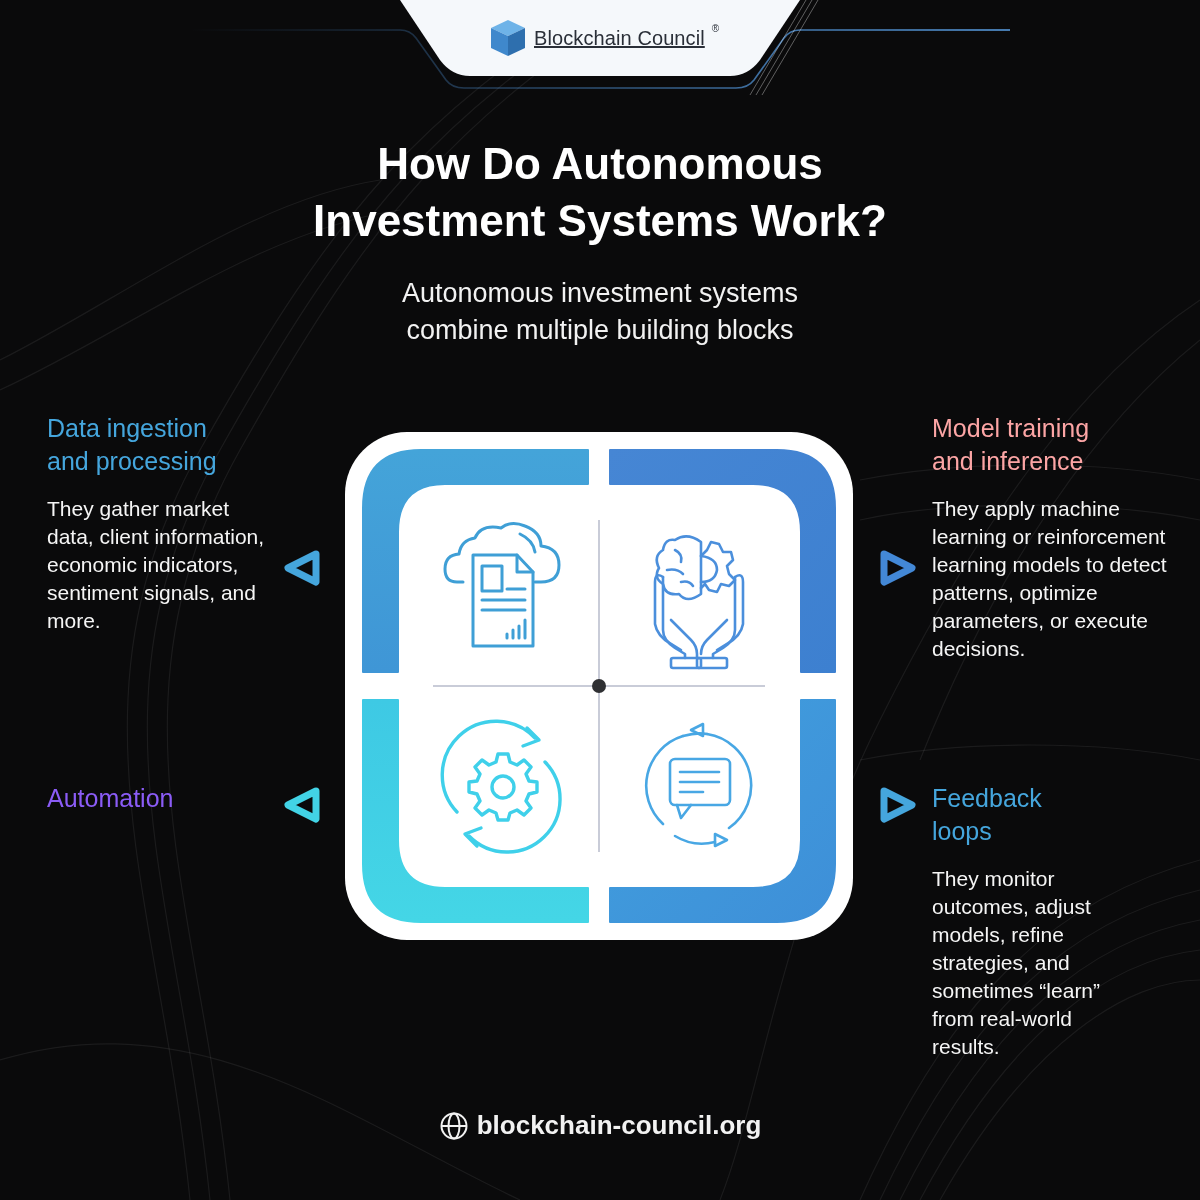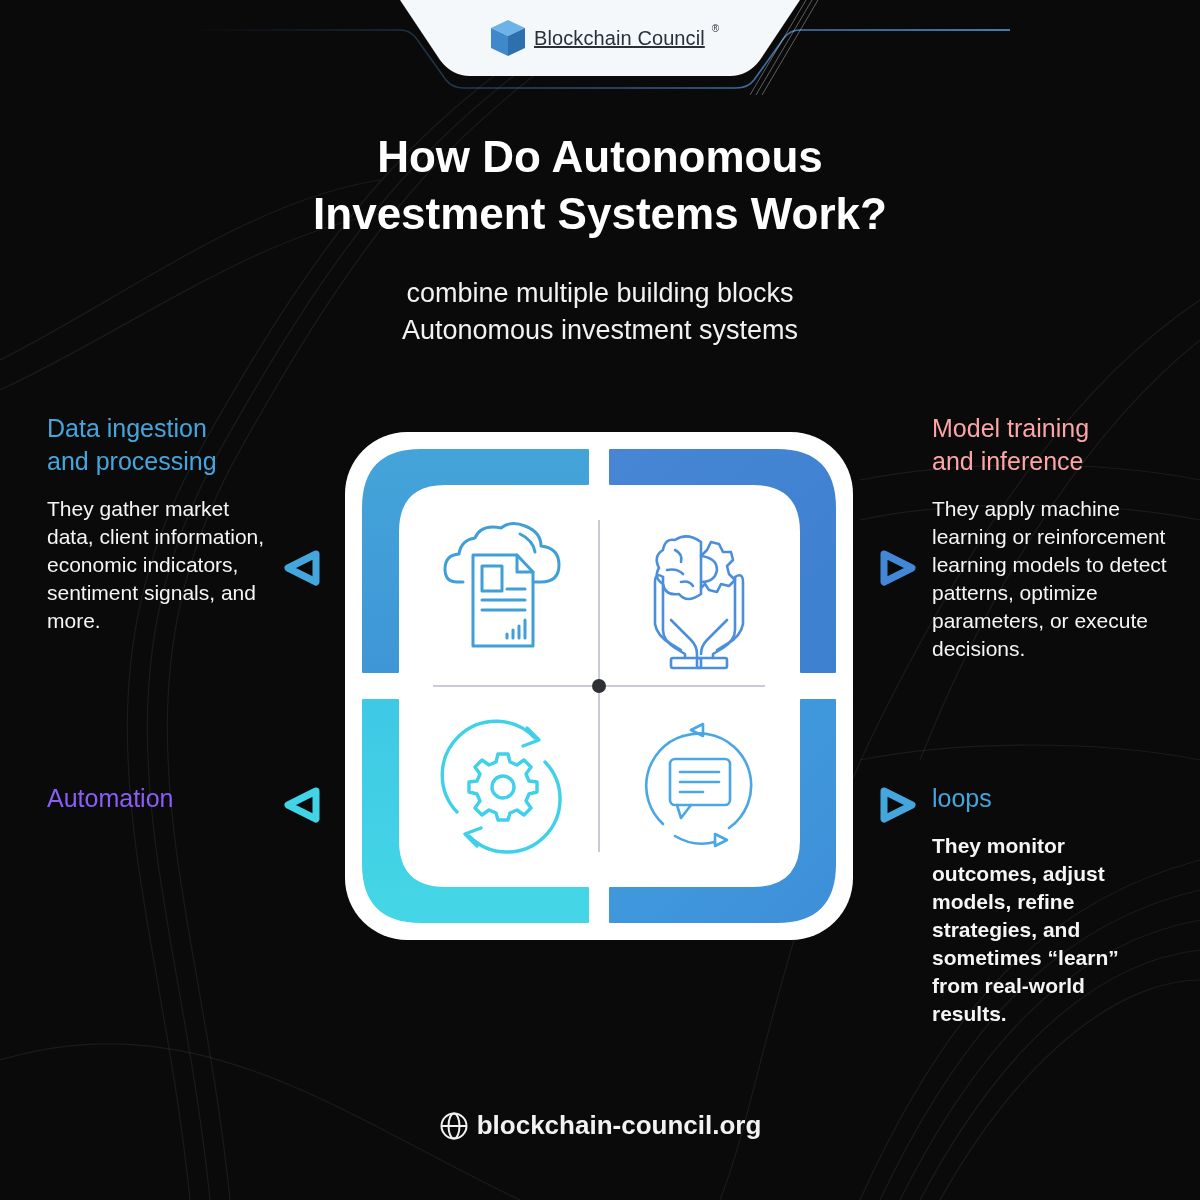--- a/index.html
+++ b/index.html
@@ -11,21 +11,21 @@
   }
   .bg-lines { position: absolute; inset: 0; pointer-events: none; }
   .logo-tab { position: absolute; left: 0; top: 0; width: 1200px; height: 95px; }
   .logo {
     position: absolute; left: 488px; top: 18px; height: 40px;
     display: flex; align-items: center; gap: 6px;
   }
   .logo-text { color: #2a2f38; font-size: 20px; font-weight: 500; letter-spacing: 0.1px; text-decoration: underline; }
   .logo-reg { color: #2a2f38; font-size: 10px; position: relative; top: -10px; margin-left: 1px; }
   .title {
-    position: absolute; left: 0; width: 1200px; top: 128px; text-align: center;
+    position: absolute; left: 0; width: 1200px; top: 135px; text-align: center;
     font-size: 44px; font-weight: 700; line-height: 57px; color: #ffffff;
   }
   .subtitle {
     position: absolute; left: 0; width: 1200px; top: 275px; text-align: center;
     font-size: 27px; line-height: 37px; color: #f2f2f2;
   }
   .block { position: absolute; width: 260px; }
   .block-heading { font-size: 25px; font-weight: 400; line-height: 33px; }
   .block-body { font-size: 21px; line-height: 28px; color: #f5f5f5; margin-top: 17px; }
   .arrow { position: absolute; width: 40px; height: 40px; }
@@ -92,22 +92,22 @@
   </svg>
   <span class="logo-text">Blockchain Council</span>
   <span class="logo-reg">®</span>
 </div>
 
 <div class="title">
   <div>How Do Autonomous</div>
   <div>Investment Systems Work?</div>
 </div>
 <div class="subtitle">
+  <div>Autonomous investment systems</div>
   <div>combine multiple building blocks</div>
-  <div>Autonomous investment systems</div>
 </div>
 
 <div class="block" style="left:47px; top:412px;">
   <div class="block-heading" style="color:#45a6dd;">
     <div>Data ingestion</div>
     <div>and processing</div>
   </div>
   <div class="block-body" style="width:230px;">They gather market data, client information, economic indicators, sentiment signals, and more.</div>
 </div>
 
@@ -120,23 +120,24 @@
 </div>
 
 <div class="block" style="left:47px; top:782px;">
   <div class="block-heading" style="color:#8b5cf6;">
     <div>Automation</div>
   </div>
 </div>
 
 <div class="block" style="left:932px; top:782px;">
   <div class="block-heading" style="color:#45a6dd;">
+    <div>Feedback</div>
     <div>loops</div>
   </div>
-  <div class="block-body" style="width:200px;font-weight:bold;">They monitor outcomes, adjust models, refine strategies, and sometimes “learn” from real-world results.</div>
+  <div class="block-body" style="width:200px;">They monitor outcomes, adjust models, refine strategies, and sometimes “learn” from real-world results.</div>
 </div>
 
 <svg class="arrow" style="left:282px; top:548px;" viewBox="0 0 40 40">
   <path d="M34 6 L 6 20 L 34 34 Z" fill="none" stroke="#45a6dd" stroke-width="7" stroke-linejoin="round"></path>
 </svg>
 <svg class="arrow" style="left:878px; top:548px;" viewBox="0 0 40 40">
   <path d="M6 6 L 34 20 L 6 34 Z" fill="none" stroke="#4388d6" stroke-width="7" stroke-linejoin="round"></path>
 </svg>
 <svg class="arrow" style="left:282px; top:785px;" viewBox="0 0 40 40">
   <path d="M34 6 L 6 20 L 34 34 Z" fill="none" stroke="#42d3e6" stroke-width="7" stroke-linejoin="round"></path>

